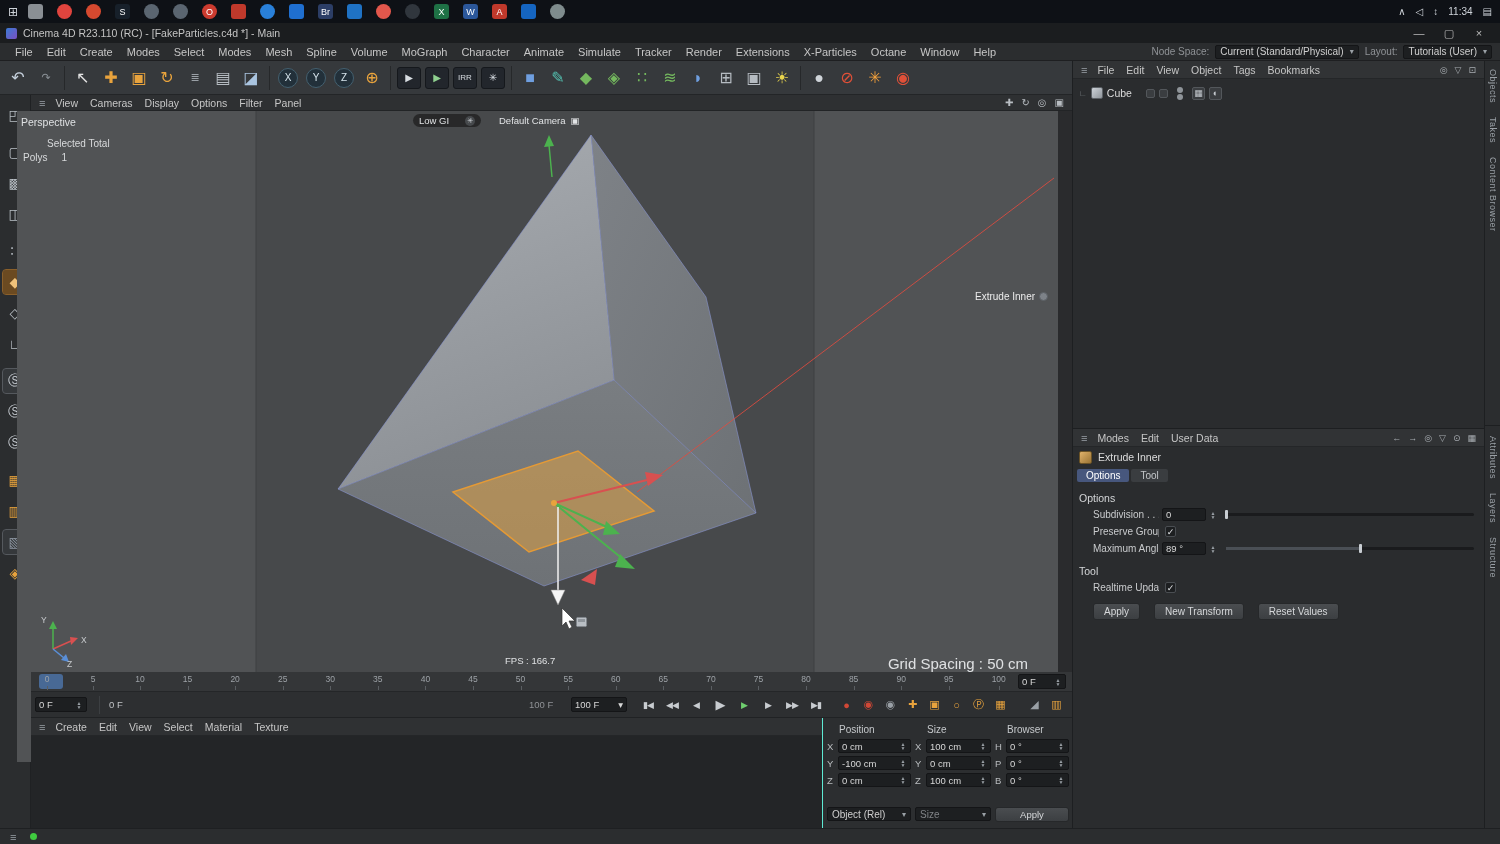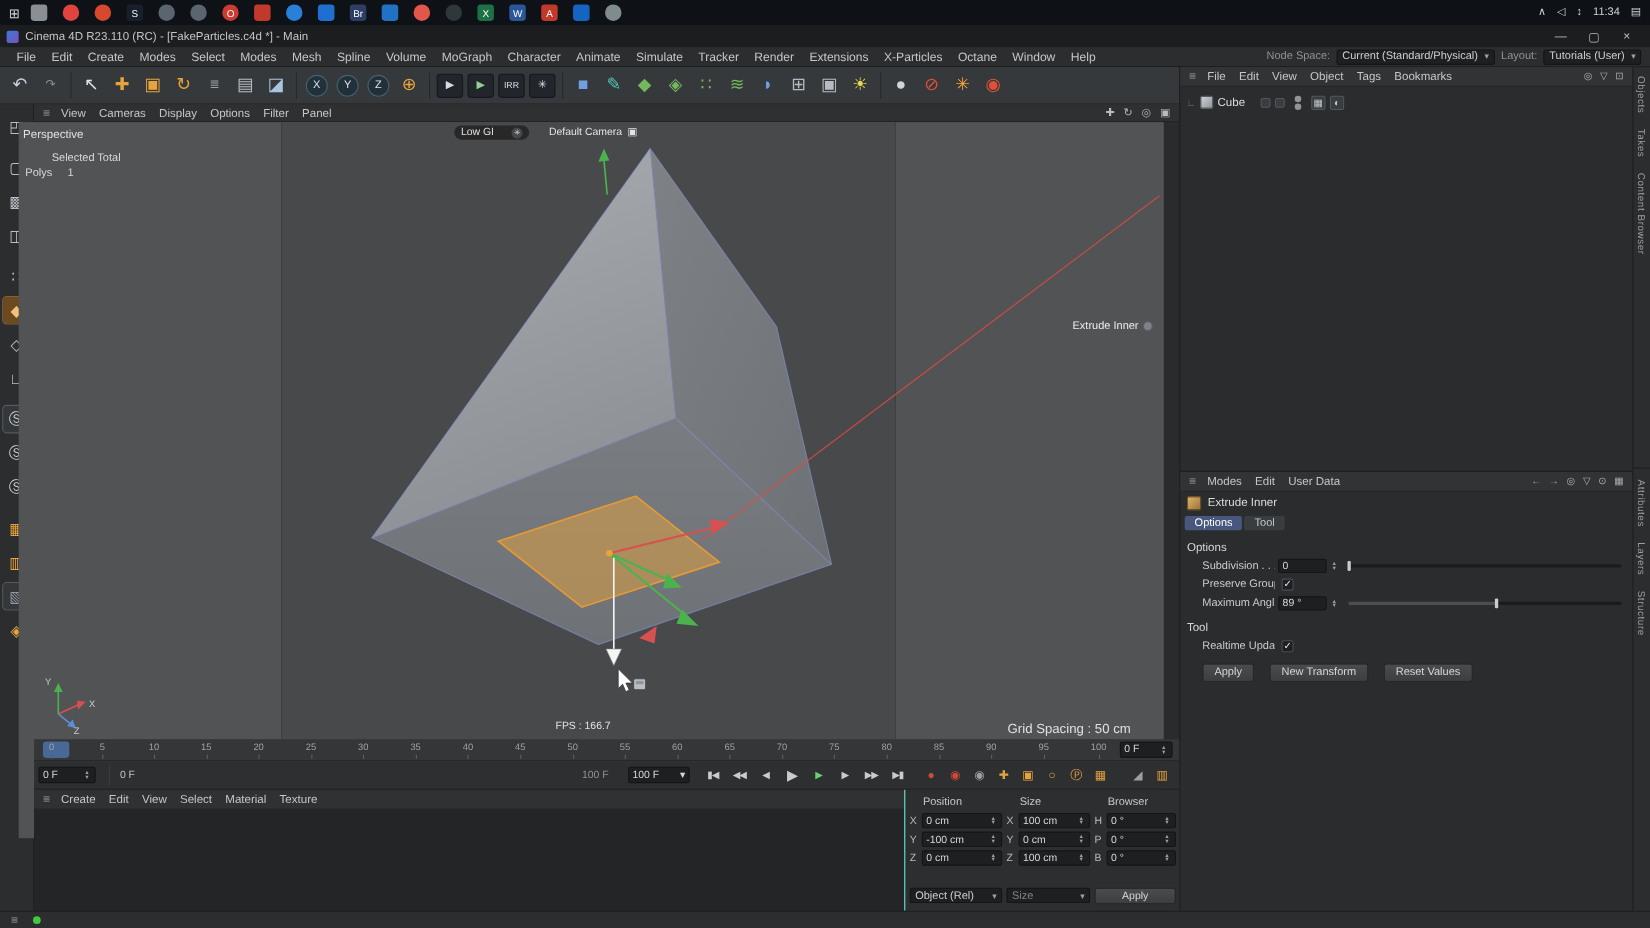--- a/index.html
+++ b/index.html
@@ -55,21 +55,21 @@
 .hud-persp{left:4px;top:5px;font-size:10.5px}
 .hud-sel{left:6px;top:26px;line-height:14px;font-size:10px;color:#d8dadc}
 .hud-sel .l1{padding-left:24px}
 .hud-sel .l2 span+span{margin-left:14px}
 .hud-gi{left:396px;top:3px;background:rgba(30,30,30,.75);border-radius:8px;padding:1px 6px;display:flex;align-items:center;gap:16px;font-size:9.5px}
 .hud-gi .gear{width:10px;height:10px;border-radius:50%;background:#46494c;display:inline-flex;align-items:center;justify-content:center;font-size:7px;color:#cfd3d7}
 .hud-cam{left:482px;top:4px;display:flex;gap:5px;align-items:center;font-size:9.5px;color:#e2e4e6}
 .hud-tool{left:958px;top:180px;display:flex;align-items:center;gap:4px;font-size:10px;color:#ececec}
 .hud-tool .ic{width:9px;height:9px;border-radius:50%;background:#7d8288;border:1px solid #5a5f64}
 .hud-fps{left:488px;top:544px;font-size:9.5px}
-.hud-grid{right:30px;top:544px;font-size:12px}
+.hud-grid{right:30px;top:544px;font-size:15px}
 .triad{position:absolute;left:12px;top:506px}
 .axl{position:absolute;font-size:8.5px;color:#c8cbce}
 
 .rpanel{position:absolute;left:1072px;top:61px;width:412px;height:767px;background:#2a2c2e;border-left:1px solid #1d1f21}
 .pmenu{height:18px;background:#313335;border-bottom:1px solid #242628;display:flex;align-items:center;padding:0 4px}
 .pmenu .mi{padding:0 6px;font-size:10.5px}
 .pm-icons{margin-left:auto;display:flex;gap:7px;color:#a7acb1;font-size:9px;padding-right:4px}
 .om{height:367px;position:relative}
 .om-row{display:flex;align-items:center;height:16px;margin-top:6px;padding-left:6px;gap:4px;font-size:10.5px;color:#dcdcdc}
 .branch{color:#7a7f84;font-size:8px}

